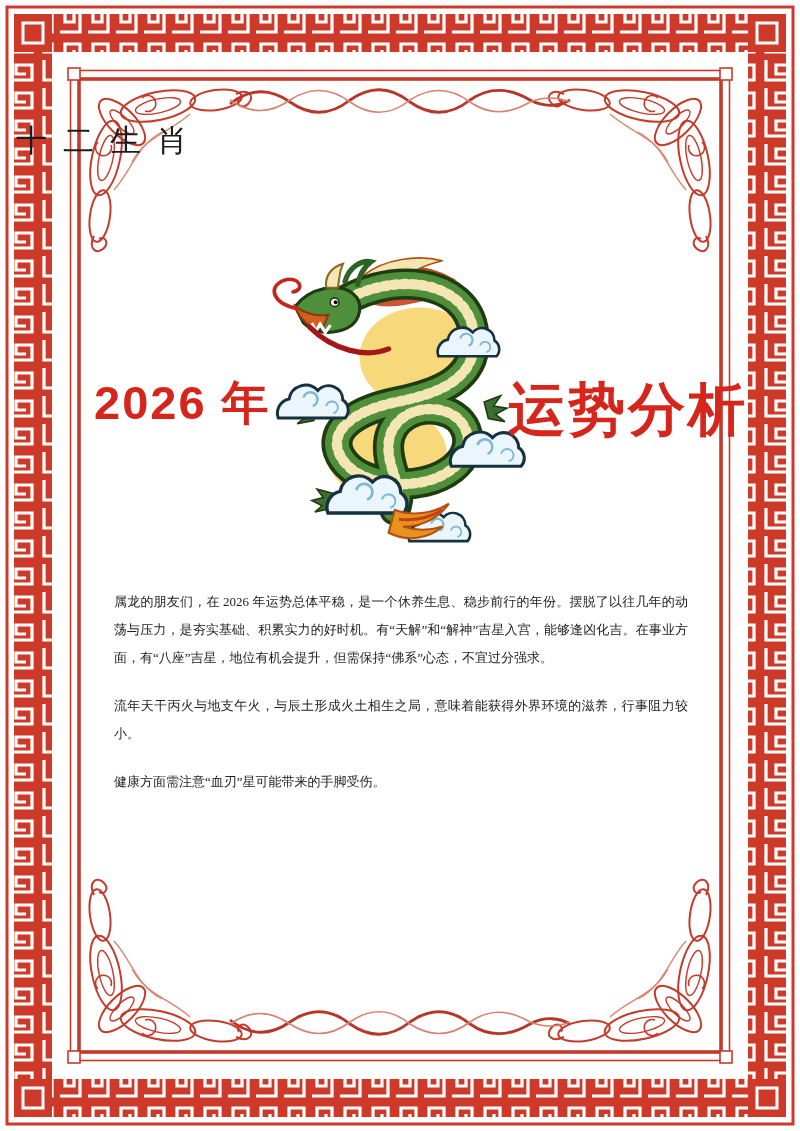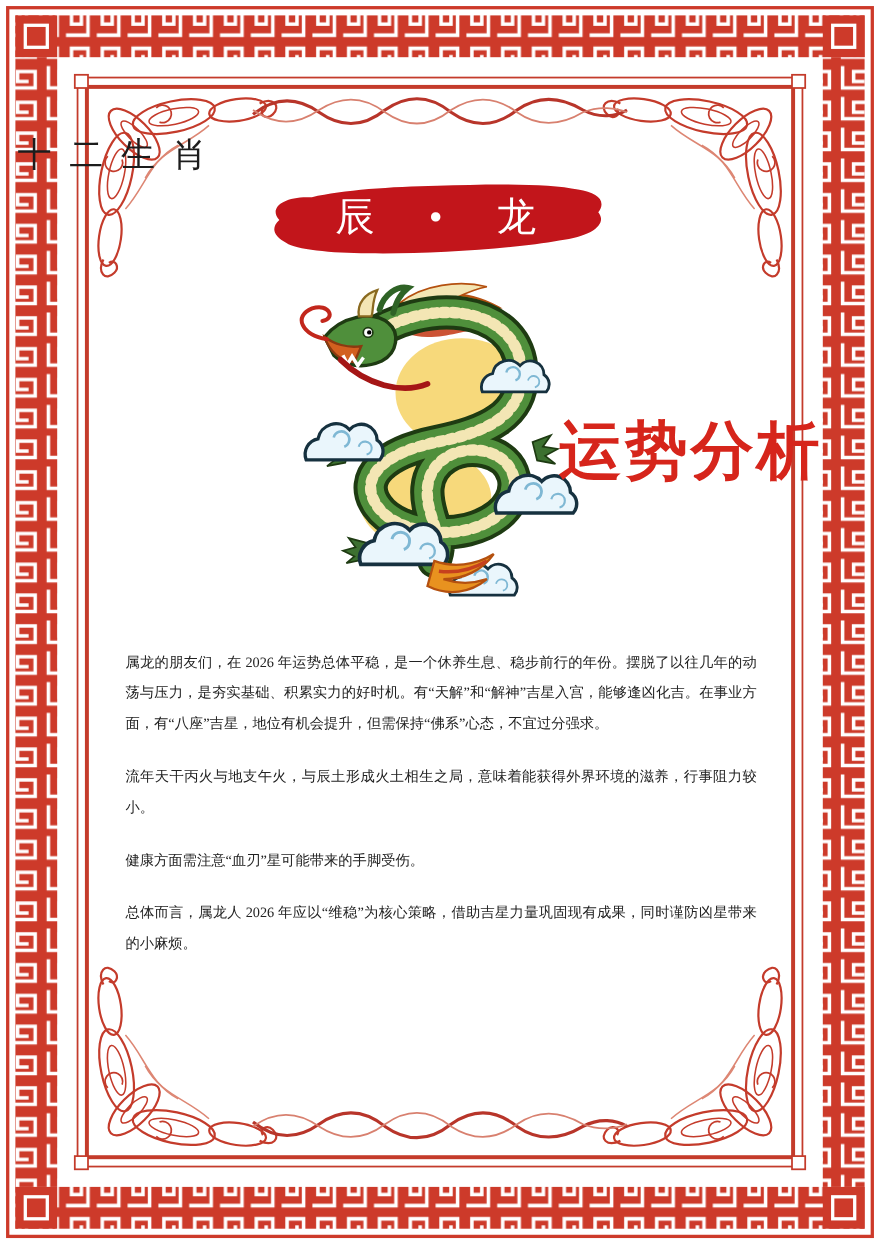--- a/index.html
+++ b/index.html
@@ -119,27 +119,20 @@
     <g>
       <use href="#rib" transform="translate(230,84)"></use>
     </g>
     <g>
       <use href="#rib" transform="translate(230,1040) scale(1,-1)"></use>
     </g>
   </svg>
 
   <div class="series-title">十二生肖</div>
 
-  <div class="banner">
-    <svg width="316" height="68" viewBox="0 0 316 68" aria-hidden="true">
-      <path d="M16,31 C6,20 20,9 46,11 C74,5 118,3 160,3 C212,2 262,3 288,9 C306,12 314,20 306,30
-               C314,40 302,52 270,55 C226,62 150,65 96,63 C62,62 30,58 22,52 C10,45 8,38 16,31 Z" fill="#c2151b" transform="rotate(-1.2 158 34)"></path>
-    </svg>
-    <div class="banner-text">辰 • 龙</div>
-  </div>
 
   <div class="dragon-wrap">
     <svg width="270" height="312" viewBox="0 0 260 300" aria-hidden="true">
       <defs>
         <g id="cl">
           <path d="M-28,10 a12,12 0 0 1 9,-16 a14,14 0 0 1 24,-7 a12,12 0 0 1 21,8 a10,10 0 0 1 2,15 Z" fill="#eaf6fc" stroke="#16313f" stroke-width="2.5"></path>
           <path d="M-7,-7 a6,6 0 1 1 8,7" fill="none" stroke="#7fb8d4" stroke-width="2"></path>
           <path d="M12,0 a5,5 0 1 1 6,6" fill="none" stroke="#7fb8d4" stroke-width="1.6"></path>
         </g>
       </defs>
@@ -182,22 +175,22 @@
       <use href="#cl" transform="translate(196,94)"></use>
       <use href="#cl" transform="translate(214,198) scale(1.2)"></use>
       <use href="#cl" transform="translate(98,242) scale(1.3)"></use>
       <use href="#cl" transform="translate(168,272)"></use>
 
       <path d="M126,252 C142,258 162,256 178,246 C168,260 152,268 134,268 C146,272 160,272 172,268 C158,280 138,283 120,274 Z" fill="#e8921f" stroke="#b4500f" stroke-width="2"></path>
       <path d="M130,261 C146,263 160,259 172,252" stroke="#c6401e" stroke-width="3" fill="none"></path>
     </svg>
   </div>
 
+  <div class="year-label">2026 年</div>
   <div class="analysis-label">运势分析</div>
 
   <div class="fortune-text">
     <p>属龙的朋友们，在 2026 年运势总体平稳，是一个休养生息、稳步前行的年份。摆脱了以往几年的动荡与压力，是夯实基础、积累实力的好时机。有“天解”和“解神”吉星入宫，能够逢凶化吉。在事业方面，有“八座”吉星，地位有机会提升，但需保持“佛系”心态，不宜过分强求。</p>
     <p>流年天干丙火与地支午火，与辰土形成火土相生之局，意味着能获得外界环境的滋养，行事阻力较小。</p>
     <p>健康方面需注意“血刃”星可能带来的手脚受伤。</p>
-    <p>总体而言，属龙人 2026 年应以“维稳”为核心策略，借助吉星力量巩固现有成果，同时谨防凶星带来的小麻烦。</p>
   </div>
 
 </div>
 
 </body></html>

